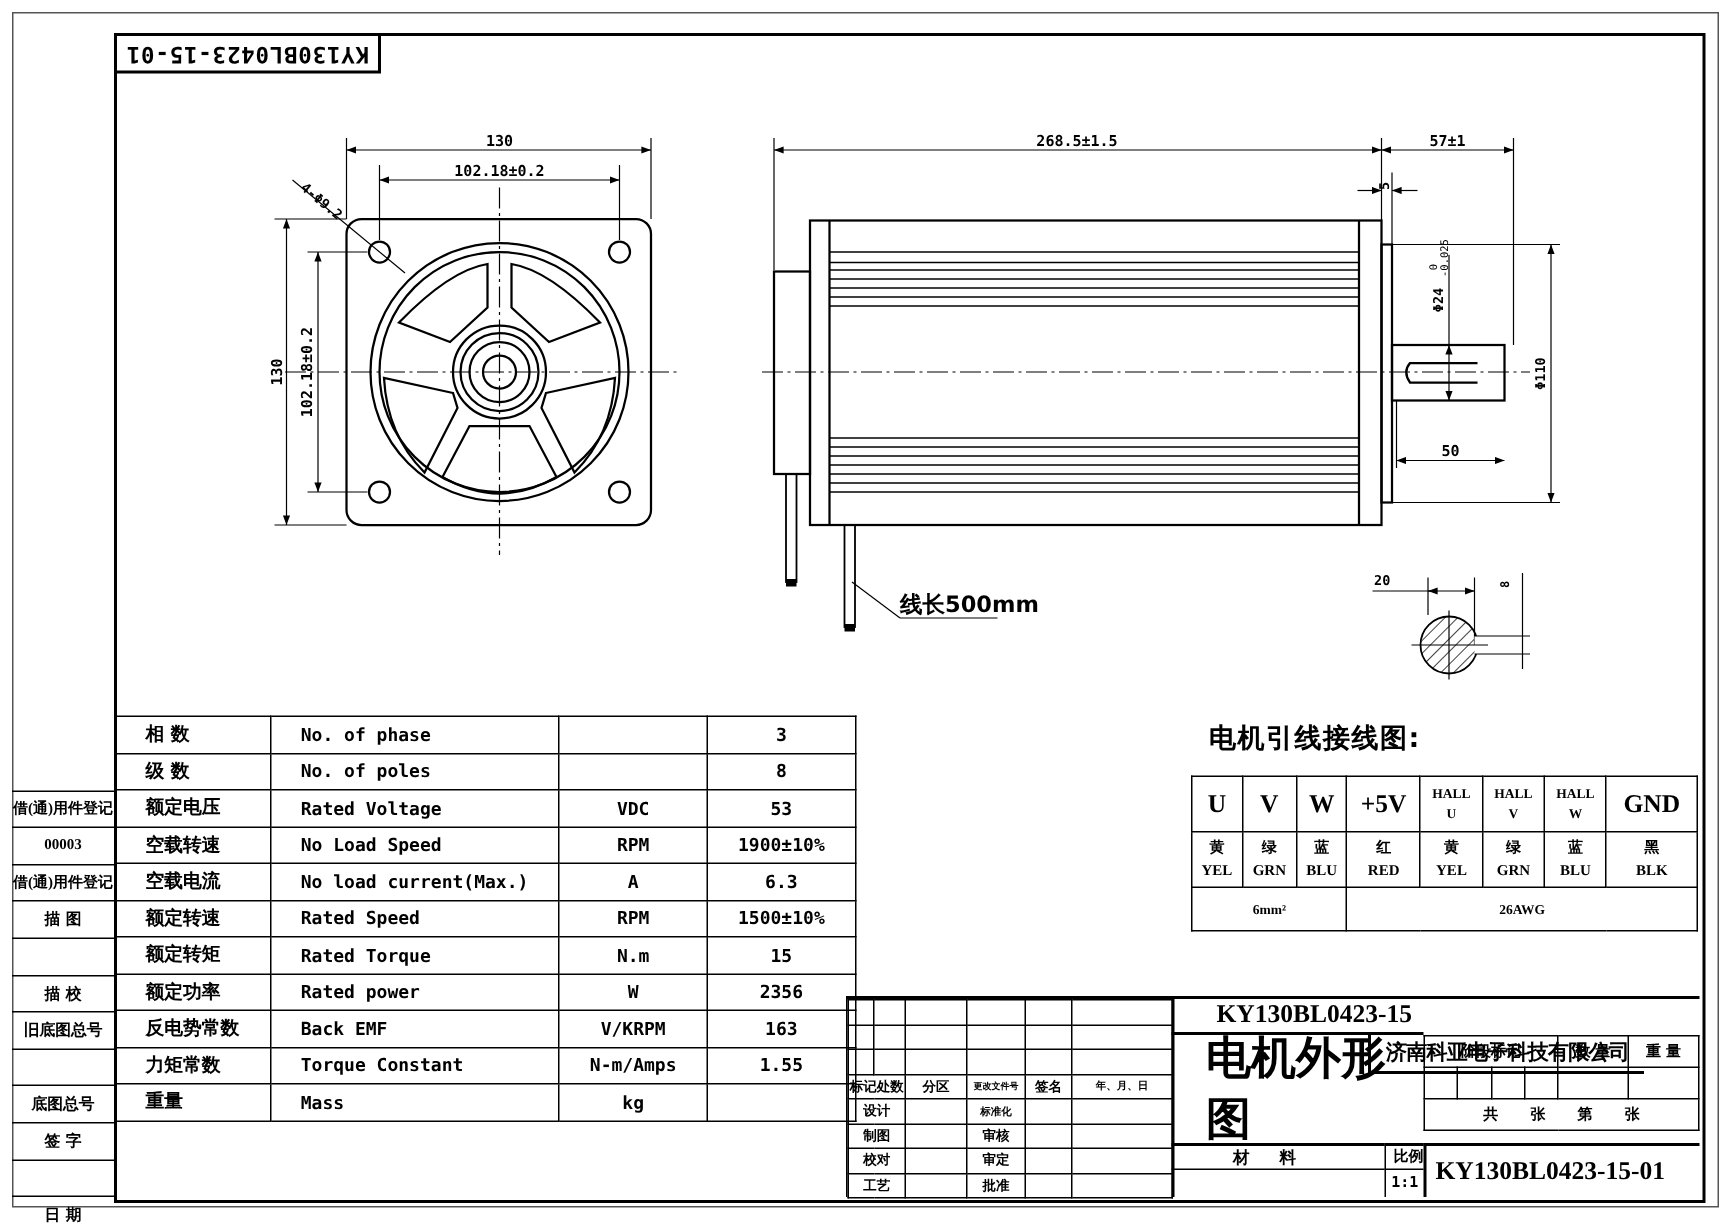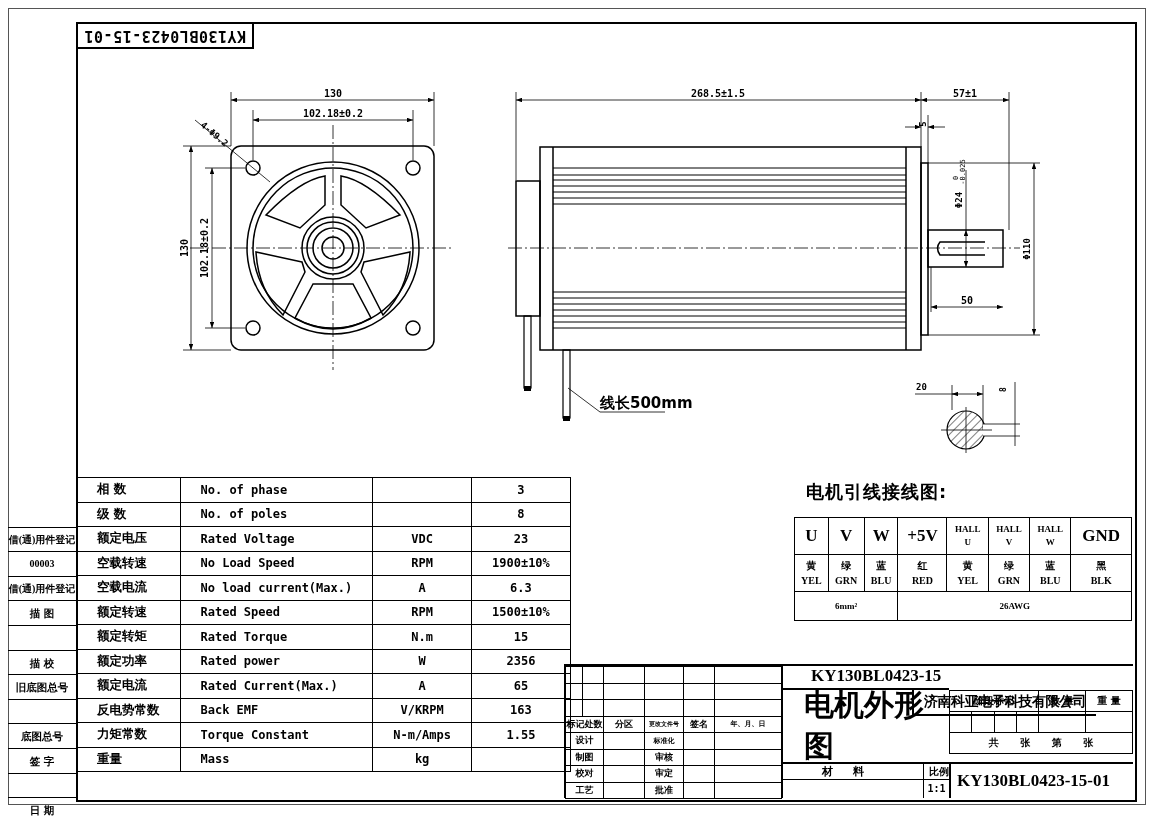--- a/index.html
+++ b/index.html
@@ -214,21 +214,21 @@
     <tr>
         <td class="cn">级 数</td>
         <td class="en">No. of poles</td>
         <td class="unit"></td>
         <td class="val">8</td>
       </tr>
     <tr>
         <td class="cn">额定电压</td>
         <td class="en">Rated Voltage</td>
         <td class="unit">VDC</td>
-        <td class="val">23</td>
+        <td class="val">53</td>
       </tr>
     <tr>
         <td class="cn">空载转速</td>
         <td class="en">No Load Speed</td>
         <td class="unit">RPM</td>
         <td class="val">1900±10%</td>
       </tr>
     <tr>
         <td class="cn">空载电流</td>
         <td class="en">No load current(Max.)</td>
@@ -245,26 +245,20 @@
         <td class="cn">额定转矩</td>
         <td class="en">Rated Torque</td>
         <td class="unit">N.m</td>
         <td class="val">15</td>
       </tr>
     <tr>
         <td class="cn">额定功率</td>
         <td class="en">Rated power</td>
         <td class="unit">W</td>
         <td class="val">2356</td>
-      </tr>
-    <tr>
-        <td class="cn">额定电流</td>
-        <td class="en">Rated Current(Max.)</td>
-        <td class="unit">A</td>
-        <td class="val">65</td>
       </tr>
     <tr>
         <td class="cn">反电势常数</td>
         <td class="en">Back EMF</td>
         <td class="unit">V/KRPM</td>
         <td class="val">163</td>
       </tr>
     <tr>
         <td class="cn">力矩常数</td>
         <td class="en">Torque Constant</td>

